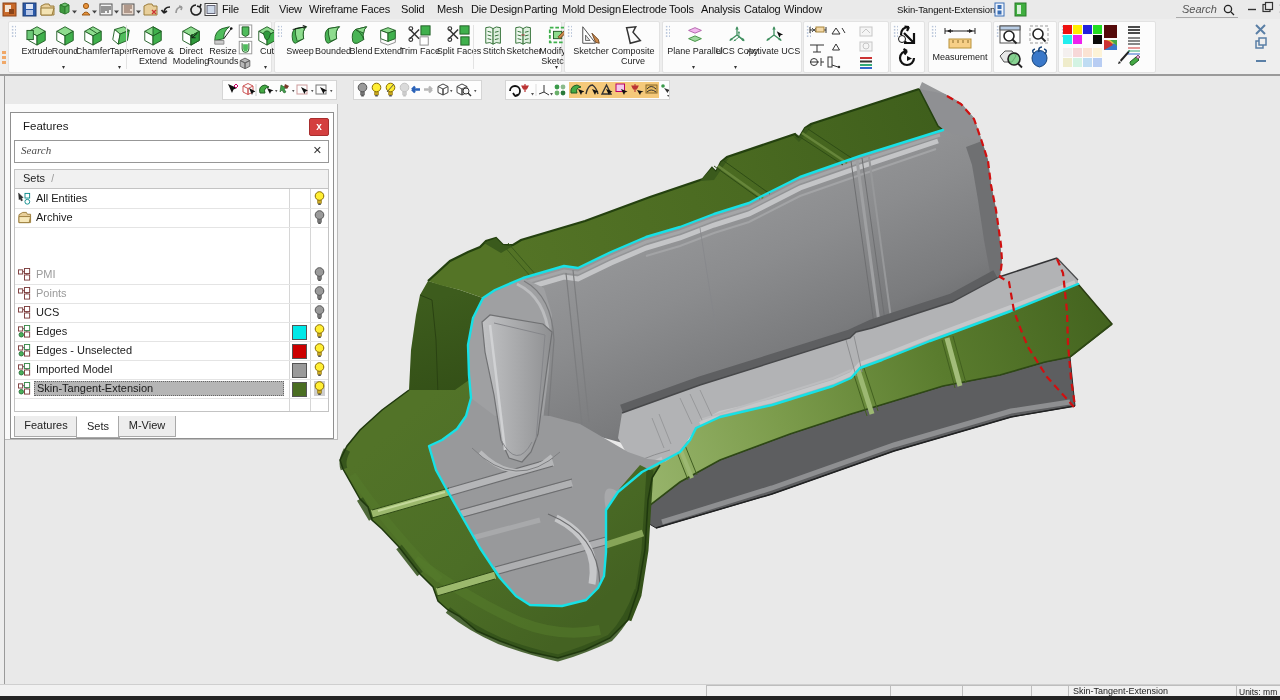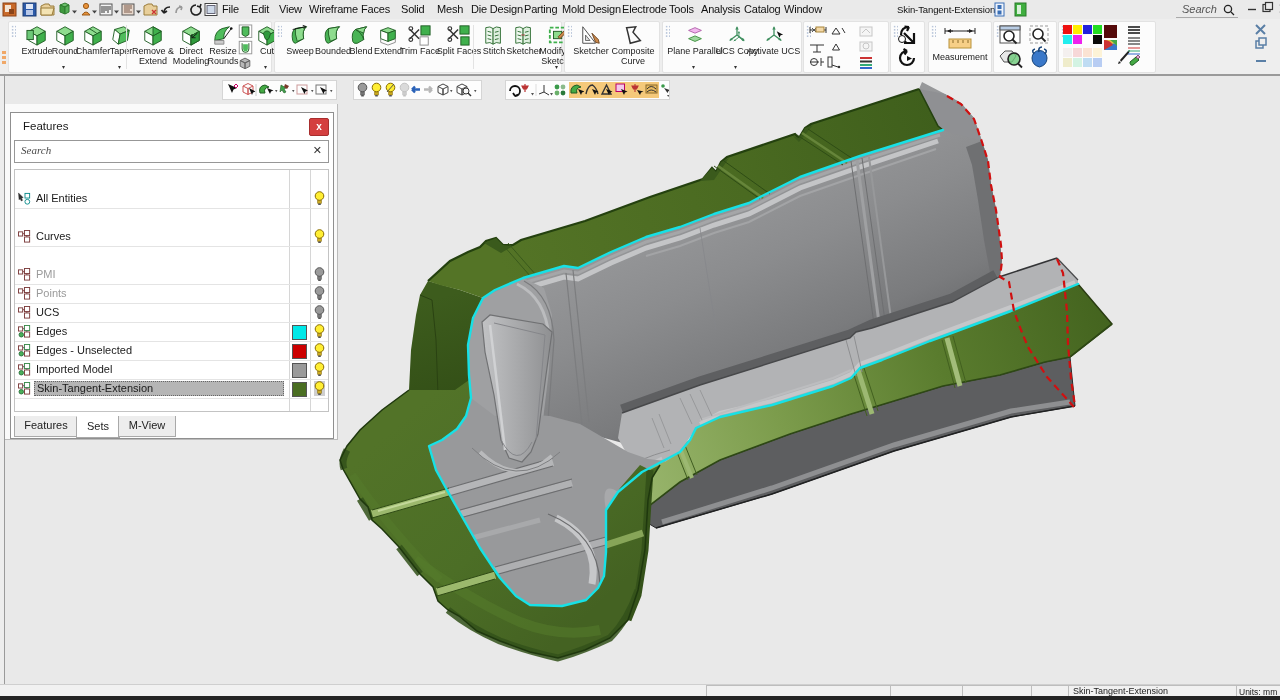--- a/index.html
+++ b/index.html
@@ -671,36 +671,39 @@
           <span>Features</span>
         </div>
       <div class="pclose">x</div>
       <div class="psearch">
           <i>Search</i>
           <b>✕</b>
         </div>
       <div id="table">
         <div class="vln" style="left:274px"></div>
         <div class="vln" style="left:295px"></div>
+        <div class="hdr">
+            <span>Sets&nbsp;&nbsp;<font color="#999" size="1">/</font></span>
+          </div>
         <div class="trow" style="top:19px">
             <svg class="ric" viewBox="0 0 16 14">
               <use href="#gseticon2"></use>
             </svg>
             <span class="nm" style="font-weight:normal">All Entities</span>
             <svg class="blb" viewBox="0 0 11 15">
               <use href="#gbulby"></use>
             </svg>
           </div>
-        <div class="trow" style="top:57px">
-            <svg class="ric" viewBox="0 0 16 14">
-              <use href="#gseticon"></use>
-            </svg>
-            <span class="nm">Curves</span>
+        <div class="trow" style="top:38px">
+            <svg class="ric" viewBox="0 0 15 14">
+              <use href="#gfolder"></use>
+            </svg>
+            <span class="nm">Archive</span>
             <svg class="blb" viewBox="0 0 11 15">
-              <use href="#gbulby"></use>
+              <use href="#gbulb"></use>
             </svg>
           </div>
         <div class="trow" style="top:95px">
             <svg class="ric" viewBox="0 0 16 14">
               <use href="#gseticon"></use>
             </svg>
             <span class="nm" style="color:#9a9a9a">PMI</span>
             <svg class="blb" viewBox="0 0 11 15">
               <use href="#gbulb"></use>
             </svg>

